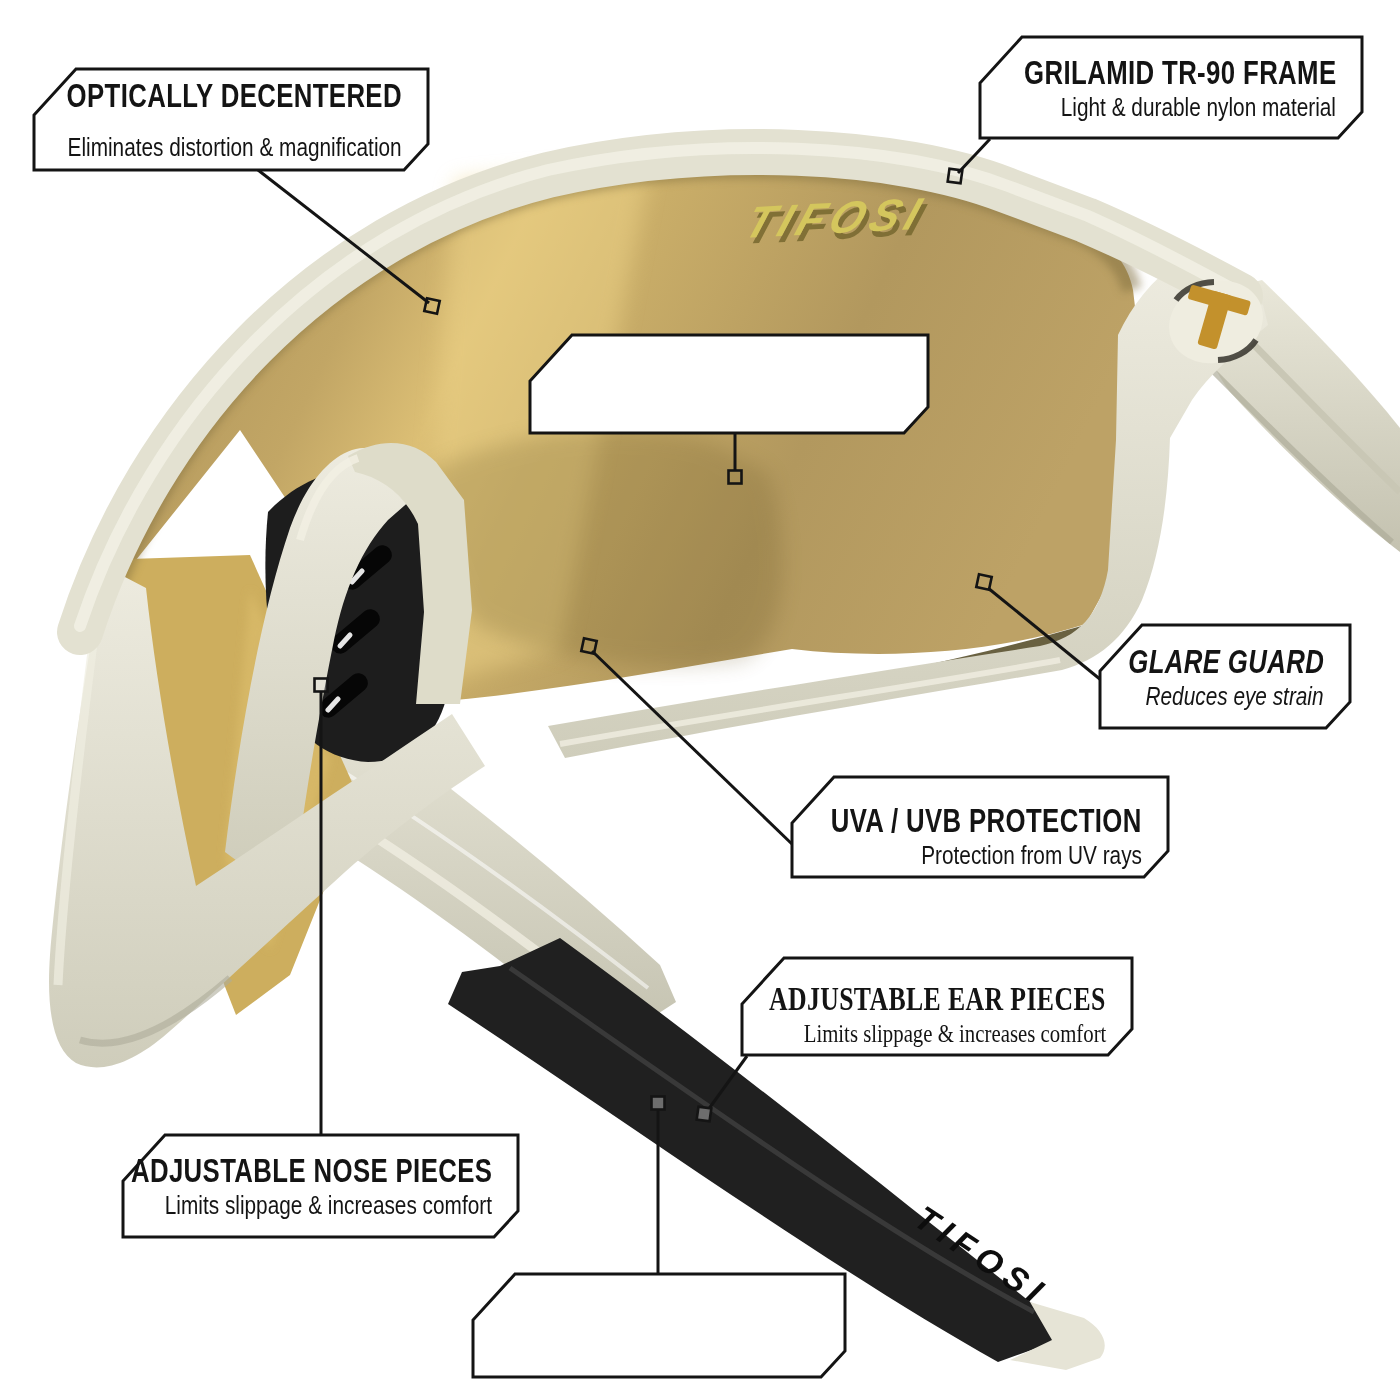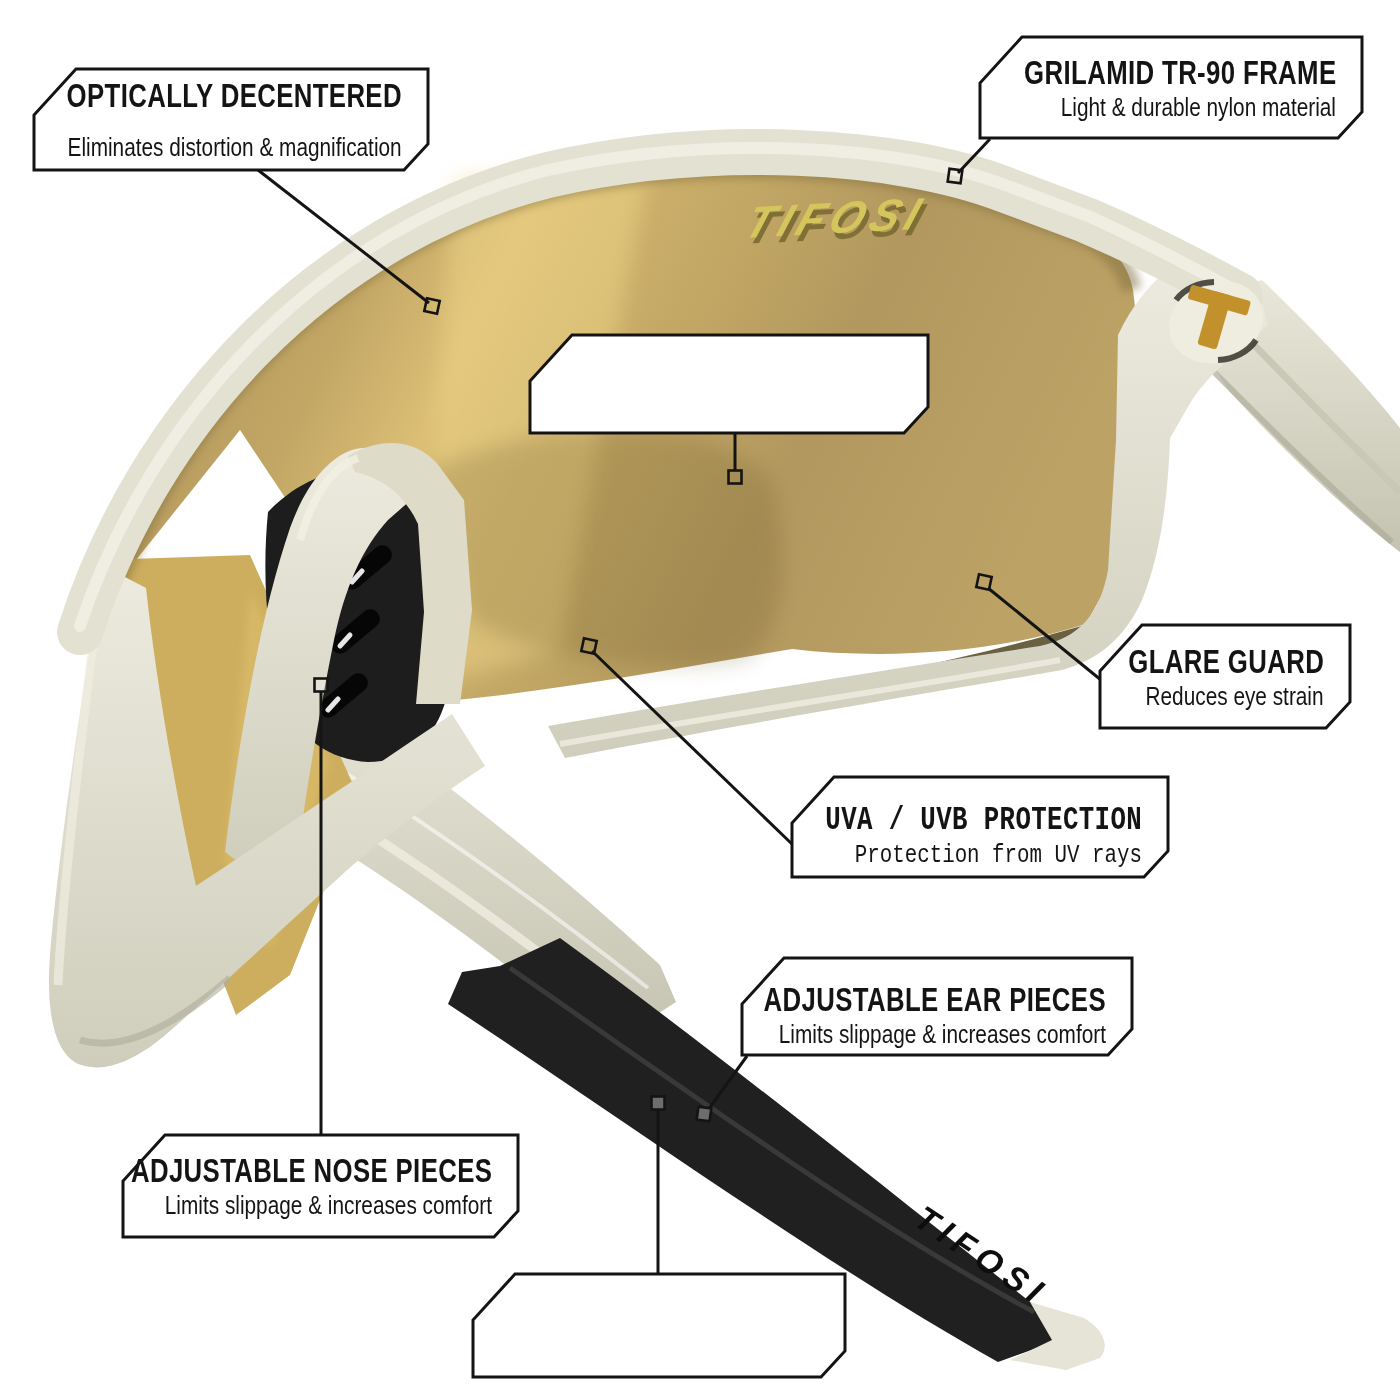--- a/index.html
+++ b/index.html
@@ -205,31 +205,31 @@
     <div class="c-title">OPTICALLY DECENTERED</div>
     <div class="c-sub">Eliminates distortion &amp; magnification</div>
   </div>
 
   <div class="callout-text" style="left:980px;top:37px;width:382px;height:101px;">
     <div class="c-title">GRILAMID TR-90 FRAME</div>
     <div class="c-sub">Light &amp; durable nylon material</div>
   </div>
 
 
-  <div class="callout-text" style="left:1100px;top:625px;width:250px;height:103px;">
+  <div class="callout-text" style="left:1100px;top:625px;width:250px;height:103px;font-style:italic;">
     <div class="c-title">GLARE GUARD</div>
     <div class="c-sub">Reduces eye strain</div>
   </div>
 
-  <div class="callout-text" style="left:792px;top:777px;width:376px;height:118px;font-family:Liberation Mono, monospace;">
+  <div class="callout-text" style="left:792px;top:777px;width:376px;height:118px;">
     <div class="c-title">UVA / UVB PROTECTION</div>
     <div class="c-sub">Protection from UV rays</div>
   </div>
 
-  <div class="callout-text" style="left:742px;top:958px;width:390px;height:113px;">
+  <div class="callout-text" style="left:742px;top:958px;width:390px;height:113px;font-family:Liberation Serif, serif;">
     <div class="c-title">ADJUSTABLE EAR PIECES</div>
     <div class="c-sub">Limits slippage &amp; increases comfort</div>
   </div>
 
   <div class="callout-text" style="left:123px;top:1135px;width:395px;height:102px;">
     <div class="c-title">ADJUSTABLE NOSE PIECES</div>
     <div class="c-sub">Limits slippage &amp; increases comfort</div>
   </div>
 
 

